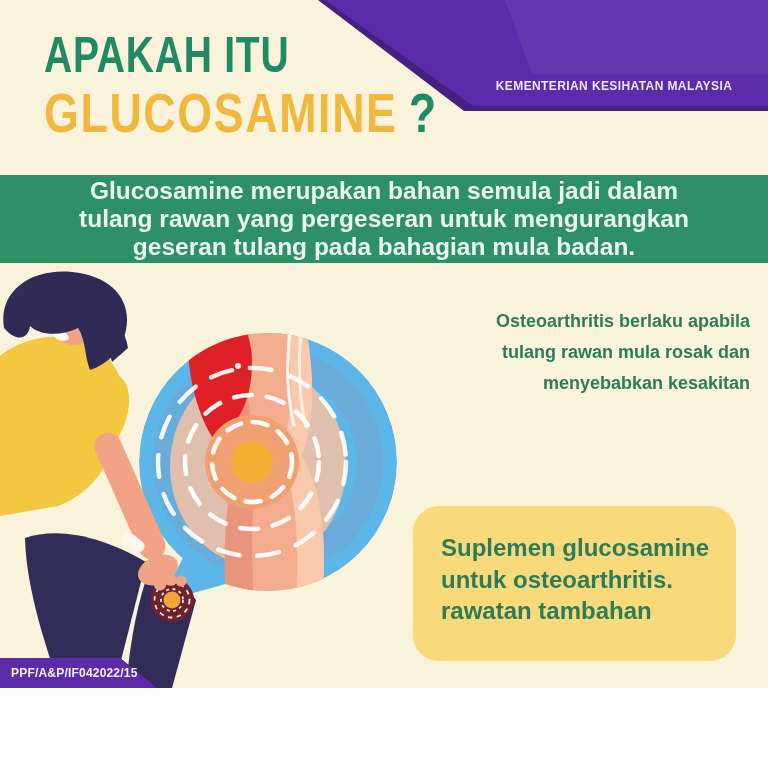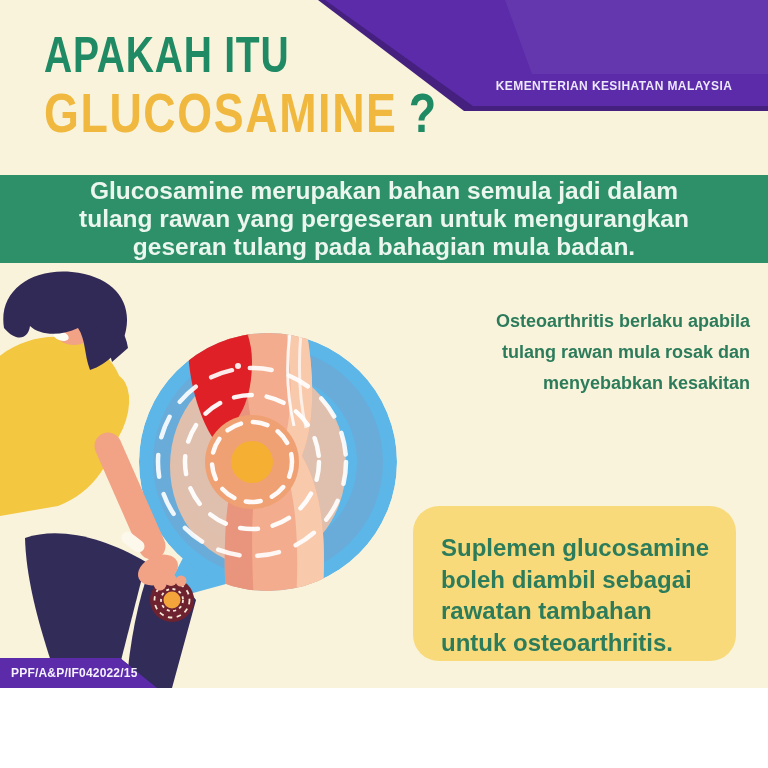--- a/index.html
+++ b/index.html
@@ -71,23 +71,22 @@
     </div>
 
     <div class="osteo">
       <div>Osteoarthritis berlaku apabila</div>
       <div>tulang rawan mula rosak dan</div>
       <div>menyebabkan kesakitan</div>
     </div>
 
     <div class="suppbox">
       <div>Suplemen glucosamine</div>
-      <div>boleh diambil sebagai</div>
+      <div>untuk osteoarthritis.</div>
       <div>rawatan tambahan</div>
-      <div>untuk osteoarthritis.</div>
     </div>
 
     <svg class="illus" viewBox="0 0 400 418" aria-hidden="true">
       <defs>
         <clipPath id="bubbleClip">
             <circle cx="268" cy="192" r="129"></circle>
           </clipPath>
       </defs>
 
       <rect x="-8" y="112" width="30" height="130" rx="15" fill="#F2A285"></rect>

